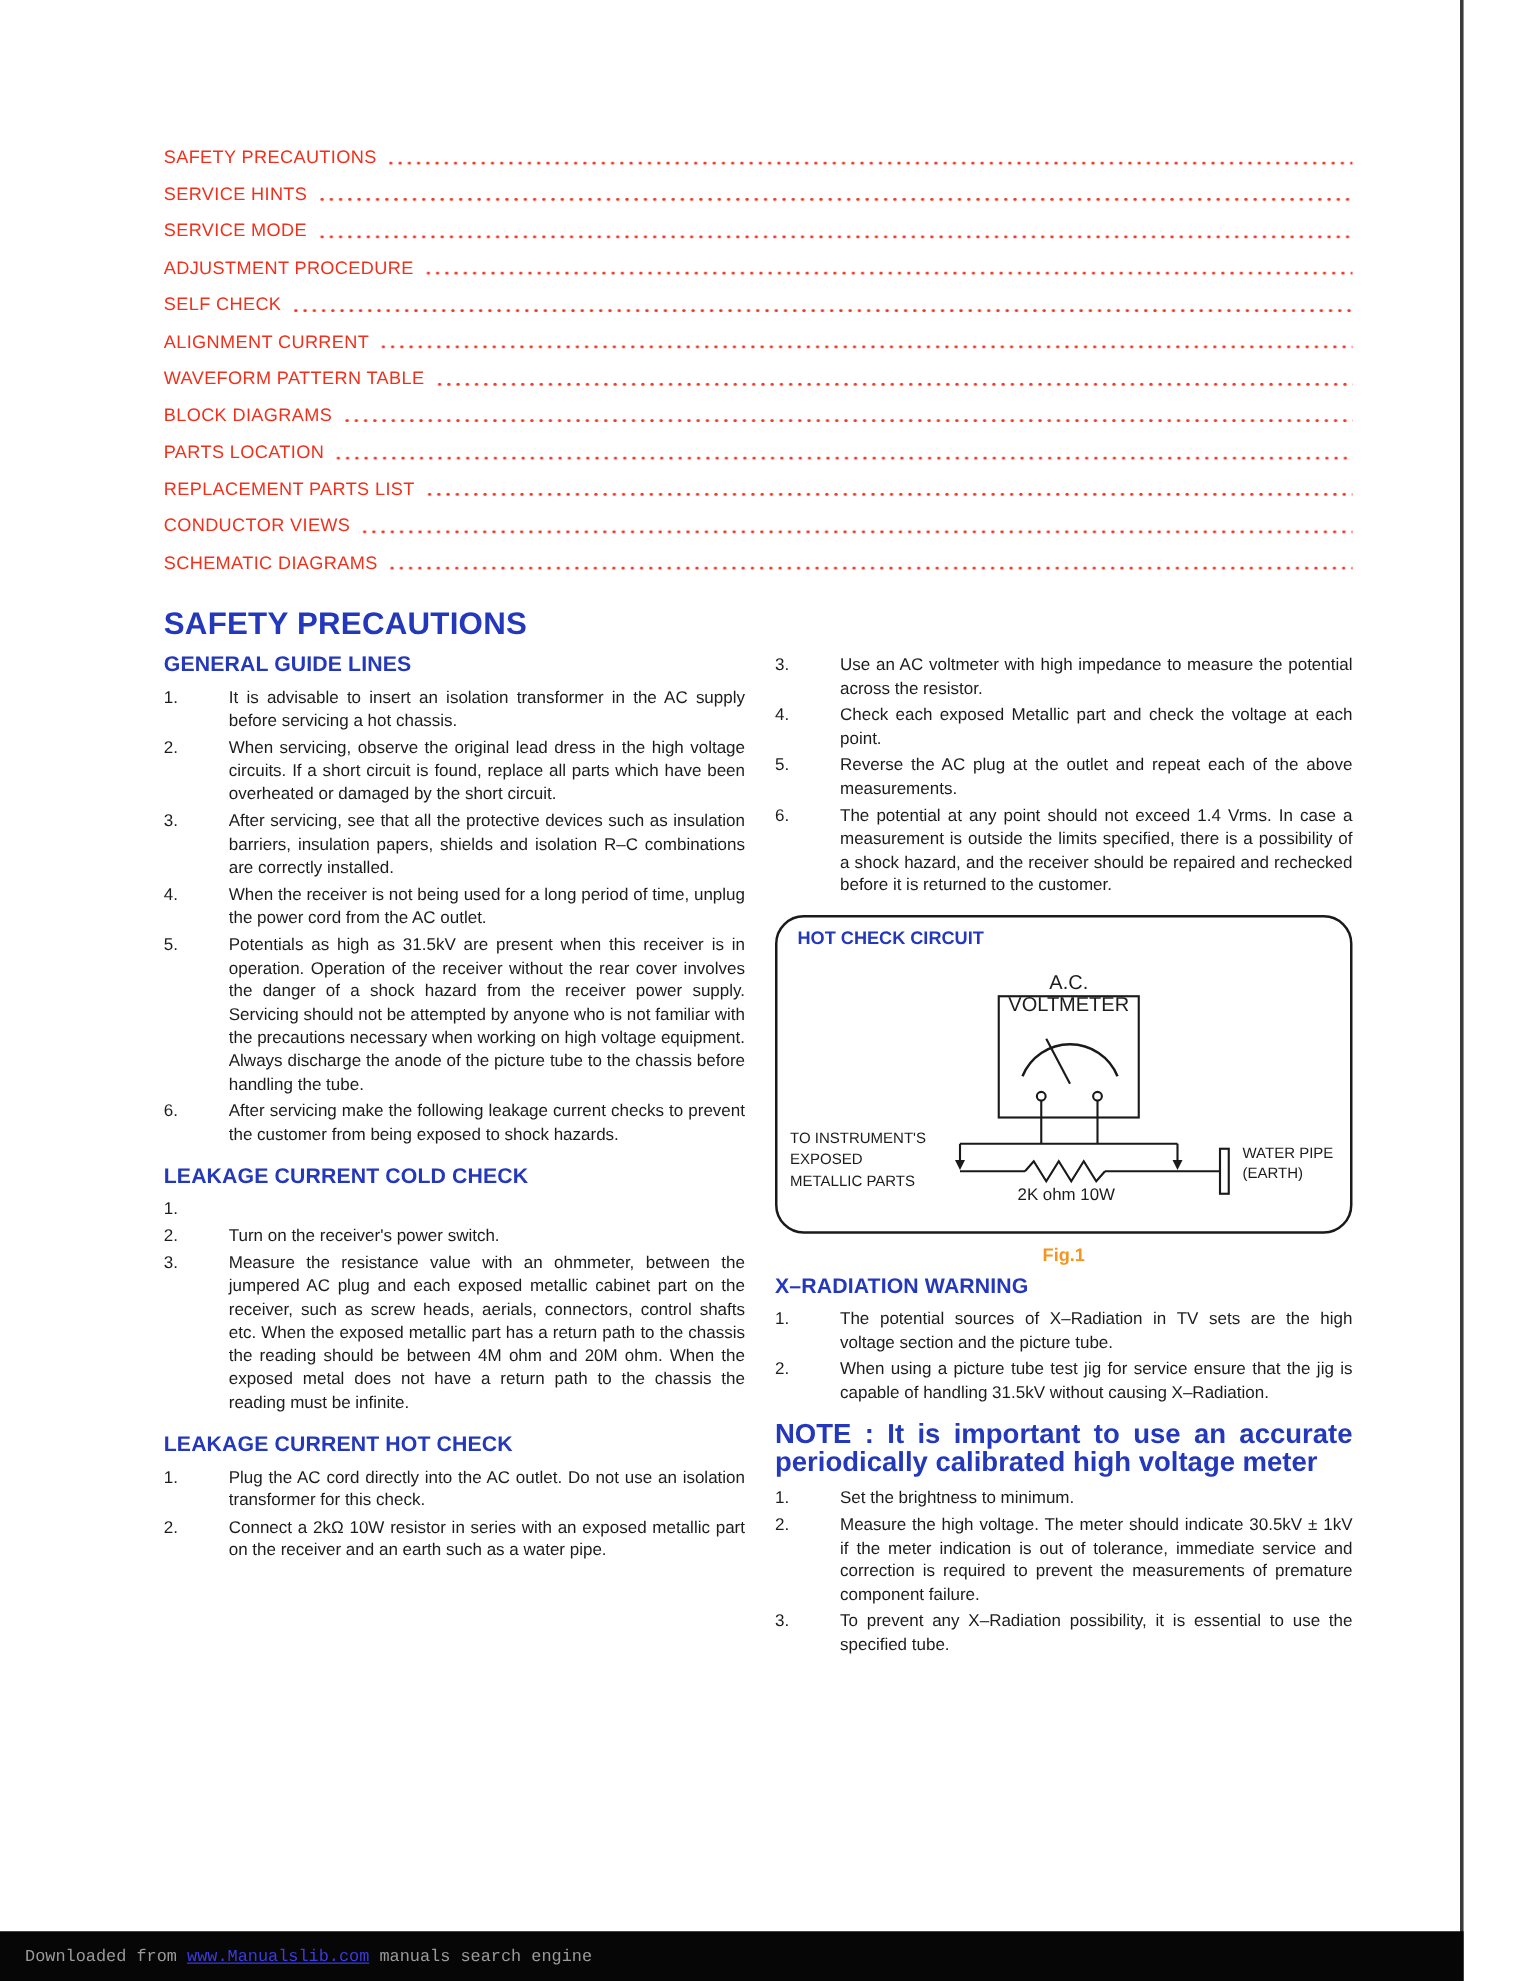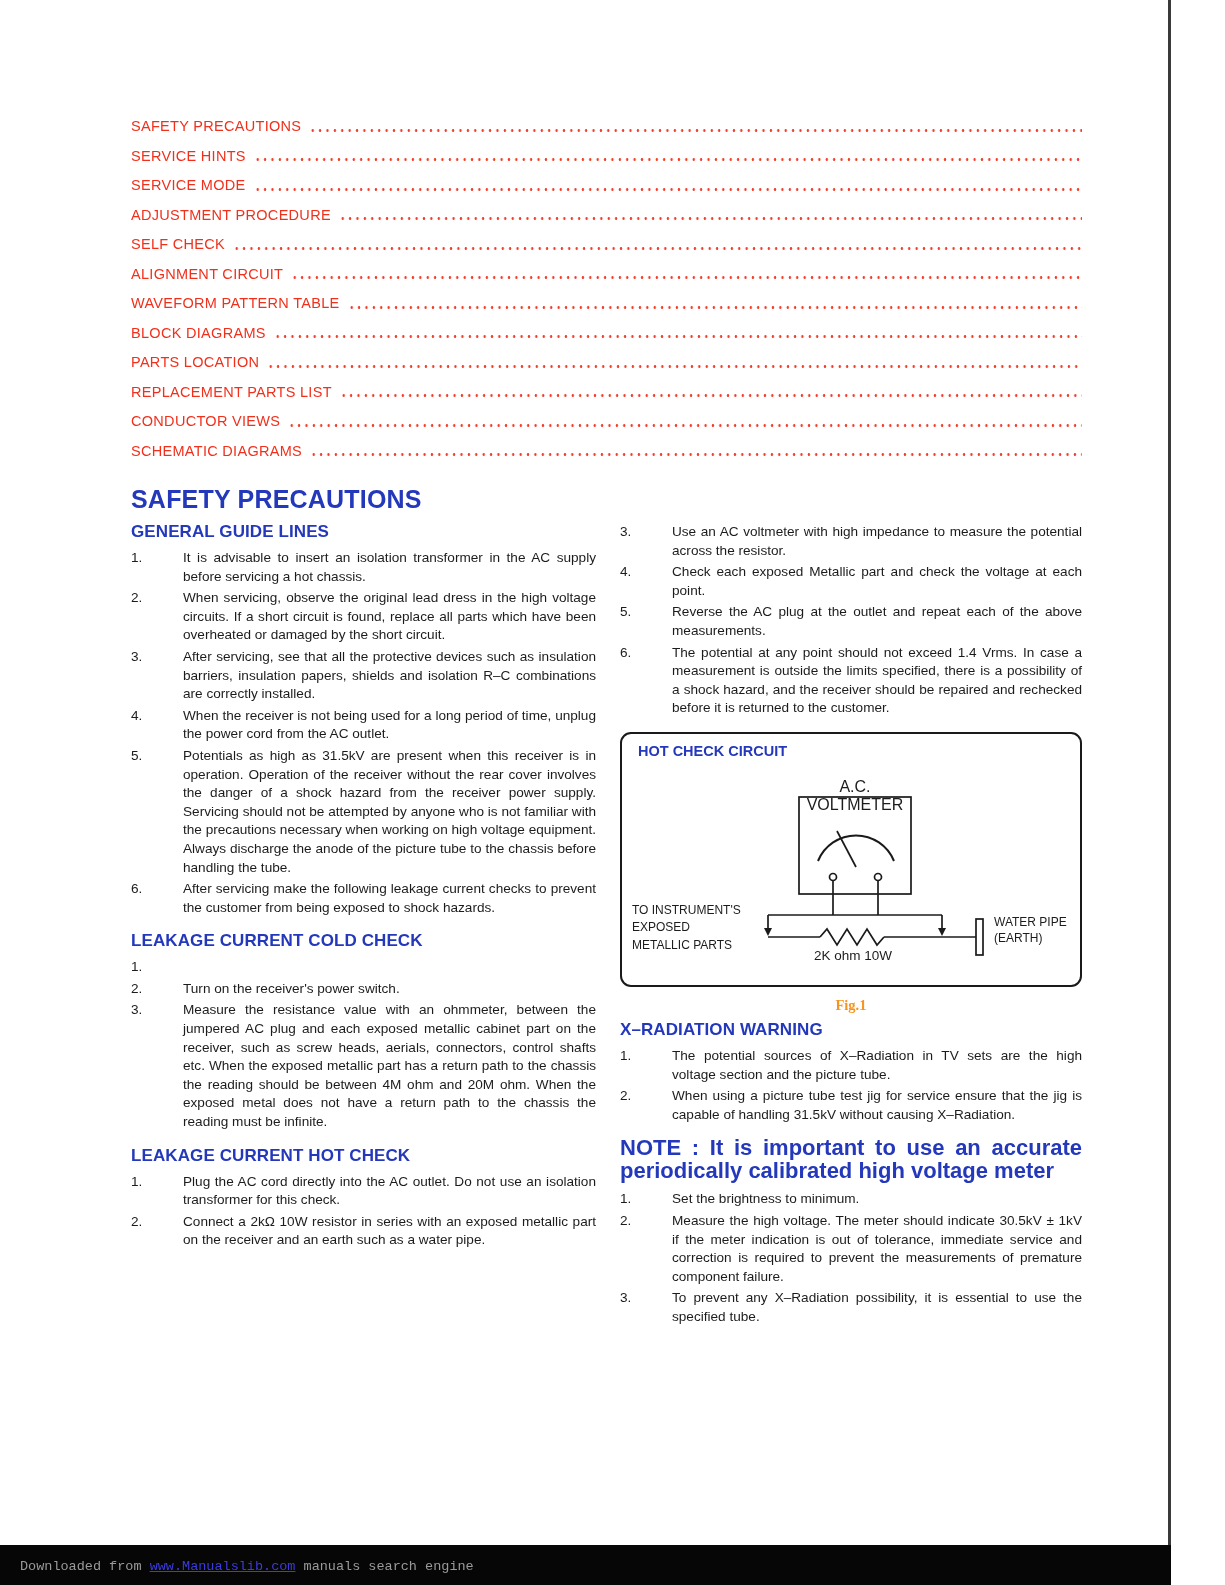--- a/index.html
+++ b/index.html
@@ -53,32 +53,32 @@
     font-size:17px;font-weight:bold;color:var(--blue);
     margin:14px 0 7px;letter-spacing:.1px;
   }
   h2.sub.first{margin-top:0;}
   .li{display:flex;margin-bottom:3px;font-size:13.6px;line-height:18.6px;}
   .li .num{width:52px;flex:none;}
   .li .txt{flex:1;text-align:justify;}
   
   .diagram{
     position:relative;width:458px;height:251px;
-    border:2px solid #1a1a1a;border-radius:11px;
+    border:2px solid #1a1a1a;border-radius:23px;
     margin-top:14px;background:#fff;
   }
   .diagram svg{position:absolute;left:0;top:0;}
   .dg-title{position:absolute;left:16px;top:9px;color:var(--blue);font-weight:bold;font-size:14.5px;}
   .dg-voltmeter{position:absolute;left:175px;top:44px;width:116px;text-align:center;font-size:16px;}
   .dg-left{position:absolute;left:10px;top:168px;font-size:12px;line-height:17.5px;}
   .dg-res{position:absolute;left:192px;top:214px;font-size:13.5px;}
   .dg-right{position:absolute;left:372px;top:180px;font-size:12px;line-height:16px;}
   .fig{
     text-align:center;color:var(--orange);font-weight:bold;
-    font-size:14.5px;margin:10px 0 4px;font-family:Liberation Serif, serif;
+    font-size:14.5px;margin:10px 0 4px;
   }
   .note-h{
     font-size:22px;font-weight:bold;color:var(--blue);
     text-align:justify;margin:12px 0 8px;line-height:23px;
   }
   
   .bottom-bar{
     position:absolute;left:0;right:0;bottom:0;height:40px;background:#060606;
   }
   .footer-line{
@@ -111,21 +111,21 @@
         </div>
       <div class="toc-row">
           <span class="toc-label">ADJUSTMENT PROCEDURE</span>
           <span class="toc-leader"></span>
         </div>
       <div class="toc-row">
           <span class="toc-label">SELF CHECK</span>
           <span class="toc-leader"></span>
         </div>
       <div class="toc-row">
-          <span class="toc-label">ALIGNMENT CIRCUIT</span>
+          <span class="toc-label">ALIGNMENT CURRENT</span>
           <span class="toc-leader"></span>
         </div>
       <div class="toc-row">
           <span class="toc-label">WAVEFORM PATTERN TABLE</span>
           <span class="toc-leader"></span>
         </div>
       <div class="toc-row">
           <span class="toc-label">BLOCK DIAGRAMS</span>
           <span class="toc-leader"></span>
         </div>

